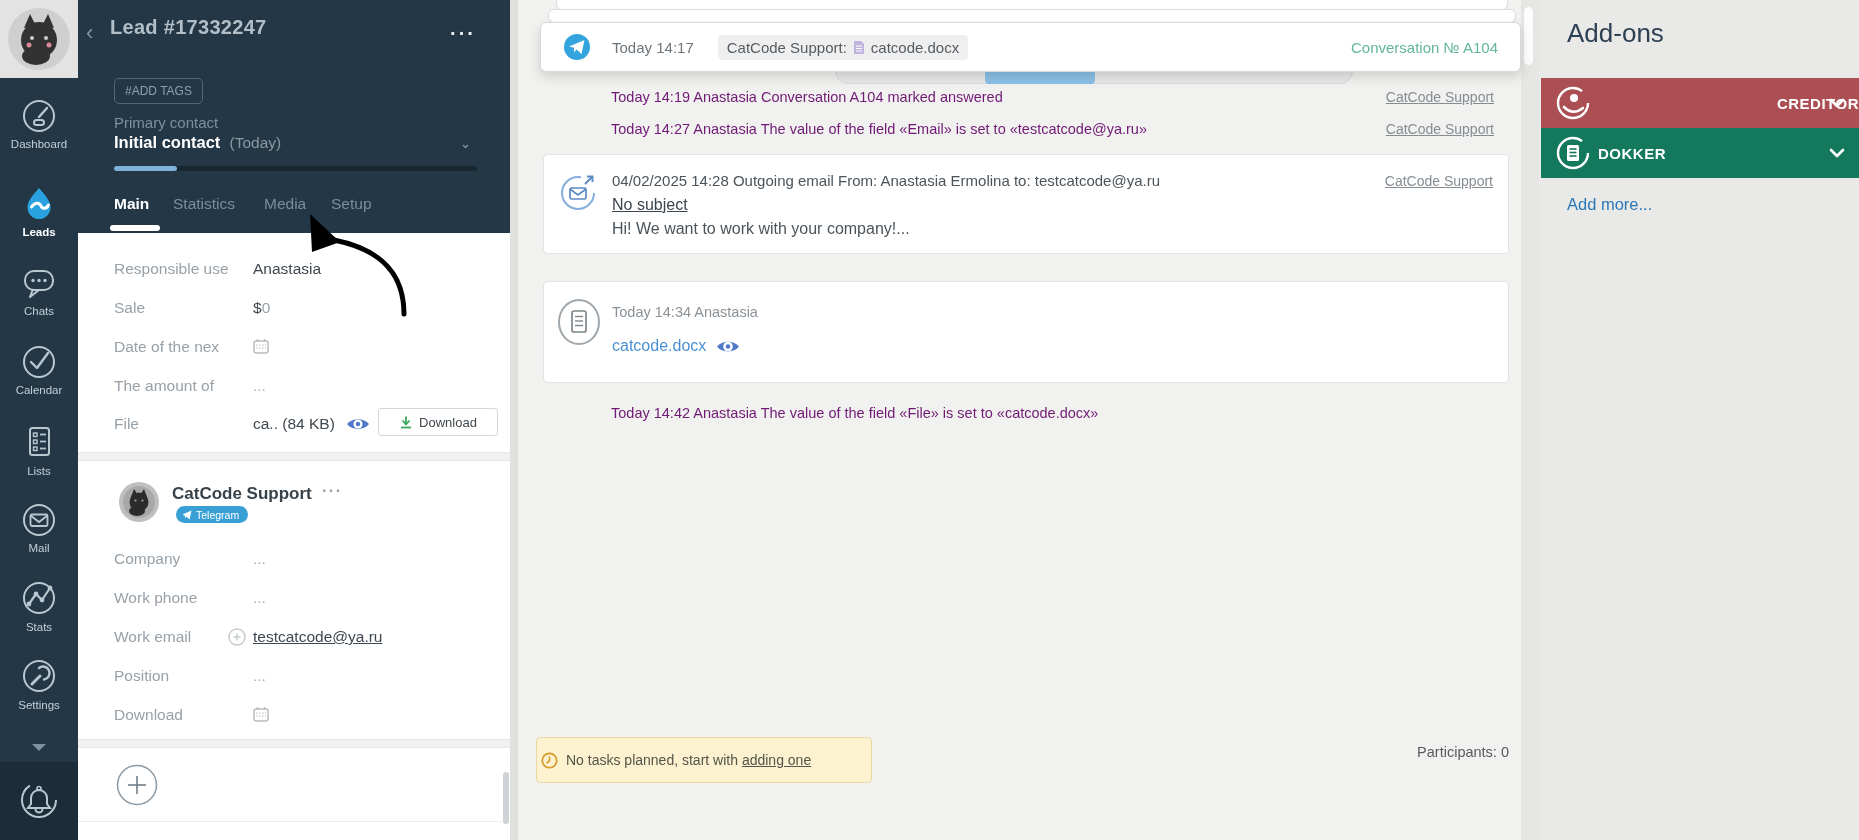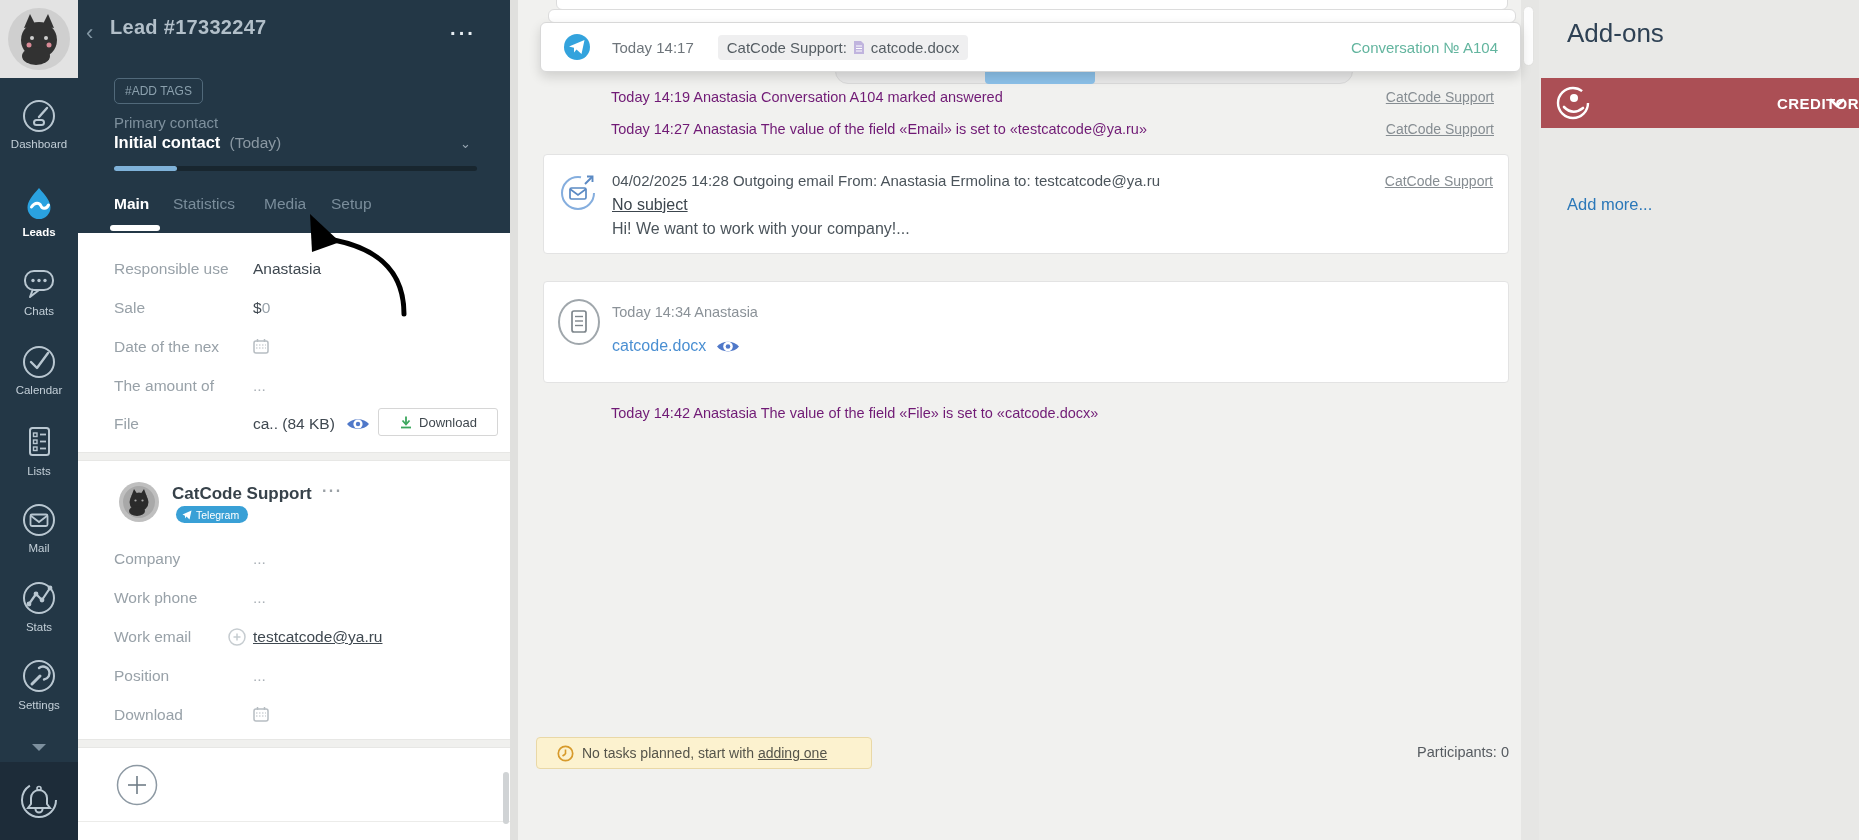--- a/index.html
+++ b/index.html
@@ -73,22 +73,22 @@
   #pinned-conv { position:absolute; right:22px; color:#63b59f; font-size:15px; cursor:pointer; }
   .sys-row { font-size:14.5px; color:#701a75; white-space:nowrap; }
   .right-link { position:absolute; right:365px; font-size:14px; color:#868d92; text-decoration:underline; cursor:pointer; }
   .feed-card { left:543px; width:966px; background:#fff; border:1px solid #e3e3e3; border-radius:4px; }
   .card-hdr { font-size:15px; color:#4b545b; }
   .card-hdr-gray { font-size:14.5px; color:#8b9298; }
   #email-subject { font-size:16px; color:#3c454d; text-decoration:underline; cursor:pointer; }
   #email-body { font-size:16px; color:#4b545b; }
   .file-link { font-size:16px; color:#4a8fd2; cursor:pointer; }
 
-  #task-pill { left:536px; top:737px; width:336px; height:32px; background:#fcf2cf; border:1px solid #e9d8a6;
-    border-radius:4px; display:flex; align-items:center; gap:8px; padding:0 20px; }
+  #task-pill { left:536px; top:737px; width:336px; height:46px; background:#fcf2cf; border:1px solid #e9d8a6;
+    border-radius:4px; display:flex; align-items:center; gap:8px; padding:0 4px; }
   #task-text { font-size:14px; color:#55544a; white-space:nowrap; }
   #task-text u { cursor:pointer; }
   #participants { right:350px; top:744px; font-size:14.5px; color:#565b60; }
   #composer { left:536px; top:777px; width:980px; height:45px; background:#fff; border:1px solid #d9d9d9;
     border-radius:3px; display:flex; align-items:center; padding:0 20px; font-size:15.5px; cursor:text;}
   #composer .chan { color:#4a8fd2; text-decoration:underline; cursor:pointer; }
   #composer .rest { color:#9aa1a7; margin-left:5px; }
 
   
   #divider-col { left:1521px; top:0; width:18px; height:840px; background:#e6e6e4; }
@@ -418,20 +418,33 @@
         <circle cx="18" cy="18" r="15" stroke="#ffffff" stroke-width="2.4" fill="none" stroke-dasharray="80 14"></circle>
         <circle cx="19" cy="13" r="4" fill="#ffffff"></circle>
         <path d="M9 22 q9 9 19 1" stroke="#ffffff" stroke-width="2.6" fill="none" stroke-linecap="round"></path>
       </svg>
       <span class="alabel">CREDITOR</span>
       <svg class="addon-chevron" width="16" height="10" viewBox="0 0 16 10">
         <polyline points="2,2 8,8 14,2" stroke="#ffffff" stroke-width="2.6" fill="none" stroke-linecap="round" stroke-linejoin="round"></polyline>
       </svg>
     </div>
 
+    <div id="addon-dokker" class="addon-bar abs">
+      <svg style="margin-left:14px;" width="36" height="36" viewBox="0 0 36 36">
+        <circle cx="18" cy="18" r="15" stroke="#ffffff" stroke-width="2.4" fill="none" stroke-dasharray="80 14"></circle>
+        <rect x="12" y="10" width="12" height="16" rx="1.5" fill="#ffffff"></rect>
+        <line x1="14.5" y1="14" x2="21.5" y2="14" stroke="#14795c" stroke-width="1.6"></line>
+        <line x1="14.5" y1="17.5" x2="21.5" y2="17.5" stroke="#14795c" stroke-width="1.6"></line>
+        <line x1="14.5" y1="21" x2="21.5" y2="21" stroke="#14795c" stroke-width="1.6"></line>
+      </svg>
+      <span class="alabel">DOKKER</span>
+      <svg class="addon-chevron" width="16" height="10" viewBox="0 0 16 10">
+        <polyline points="2,2 8,8 14,2" stroke="#ffffff" stroke-width="2.6" fill="none" stroke-linecap="round" stroke-linejoin="round"></polyline>
+      </svg>
+    </div>
 
     <span id="add-more" class="abs">Add more...</span>
   </div>
 
   <svg class="abs" style="left:280px; top:200px; z-index:60; pointer-events:none;" width="150" height="135" viewBox="0 0 150 135">
     <path d="M124 114 C 124 76 104 50 54 40" stroke="#000000" stroke-width="5" fill="none" stroke-linecap="round"></path>
     <polygon points="30,14 60,42 32,52" fill="#000000"></polygon>
   </svg>
 
 </div>

